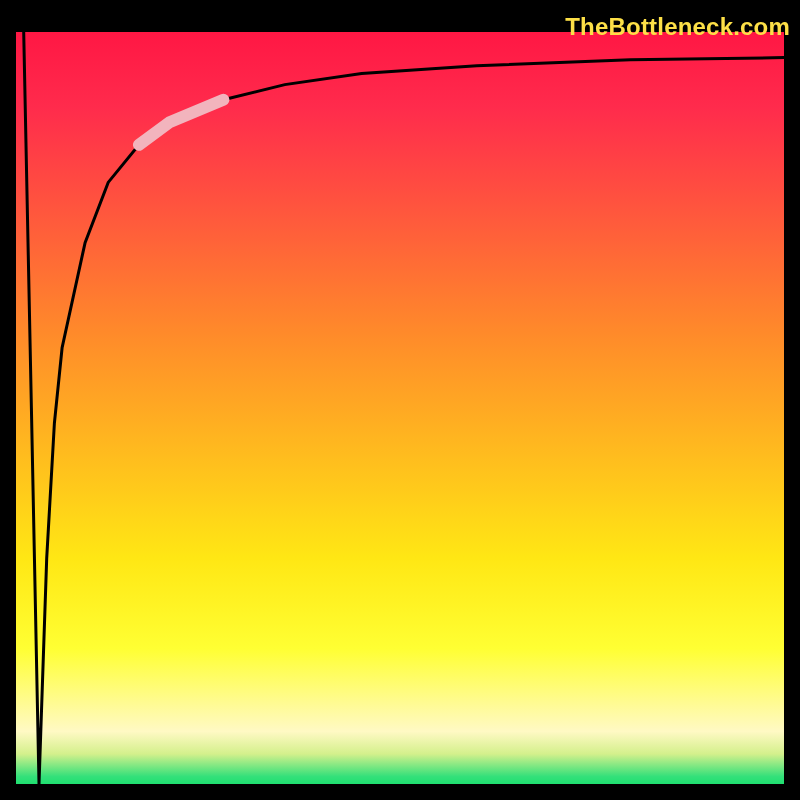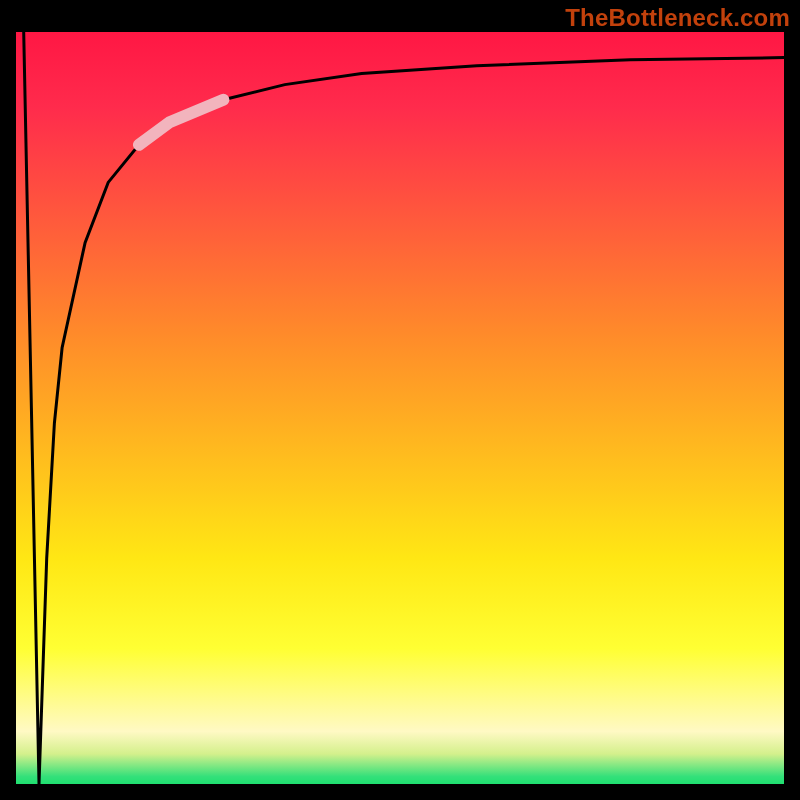--- a/index.html
+++ b/index.html
@@ -12,25 +12,25 @@
     font-family: Arial, Helvetica, sans-serif;
   }
   .frame {
     position: relative;
     width: 800px;
     height: 800px;
     background: #000;
   }
   .watermark {
     position: absolute;
-    top: 4px;
+    top: 13px;
     right: 10px;
     font-size: 24px;
     font-weight: 600;
-    color: #c2410c;
+    color: #fde047;
     letter-spacing: 0.2px;
     z-index: 30;
   }
   .gradient {
     position: absolute;
     left: 16px;
     top: 32px;
     right: 16px;
     bottom: 16px;
     

